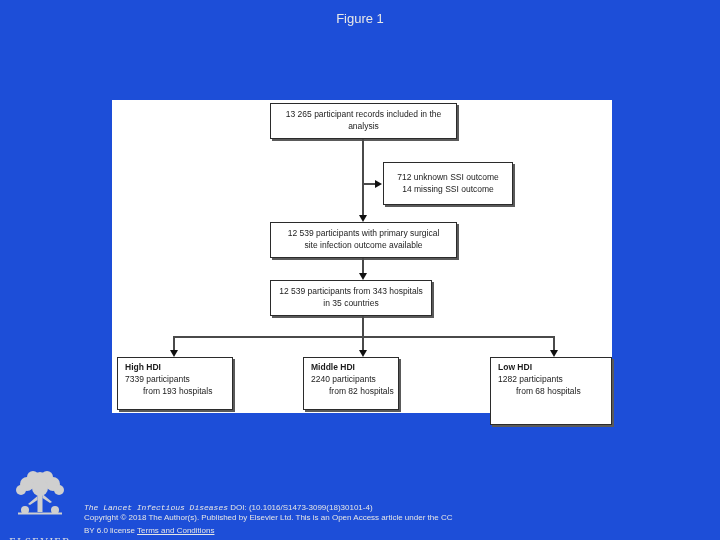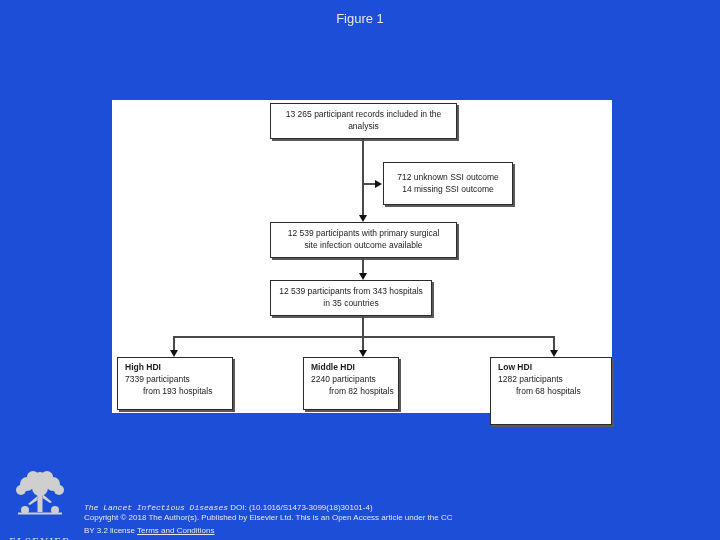--- a/index.html
+++ b/index.html
@@ -122,16 +122,16 @@
           <rect x="6" y="42.5" width="44" height="2"></rect>
         </g>
       </svg>
     </span>
     <div class="logo-word">ELSEVIER</div>
   </div>
 
   <div class="citation">
     <div><span class="journal">The Lancet Infectious Diseases</span><span> DOI: (10.1016/S1473-3099(18)30101-4)</span></div>
     <div>Copyright © 2018 The Author(s). Published by Elsevier Ltd. This is an Open Access article under the CC</div>
-    <div class="line3"><span>BY 3.2 license </span><a>Terms and Conditions</a></div>
+    <div class="line3"><span>BY 6.0 license </span><a>Terms and Conditions</a></div>
   </div>
 
 </div>
 
 </body></html>

